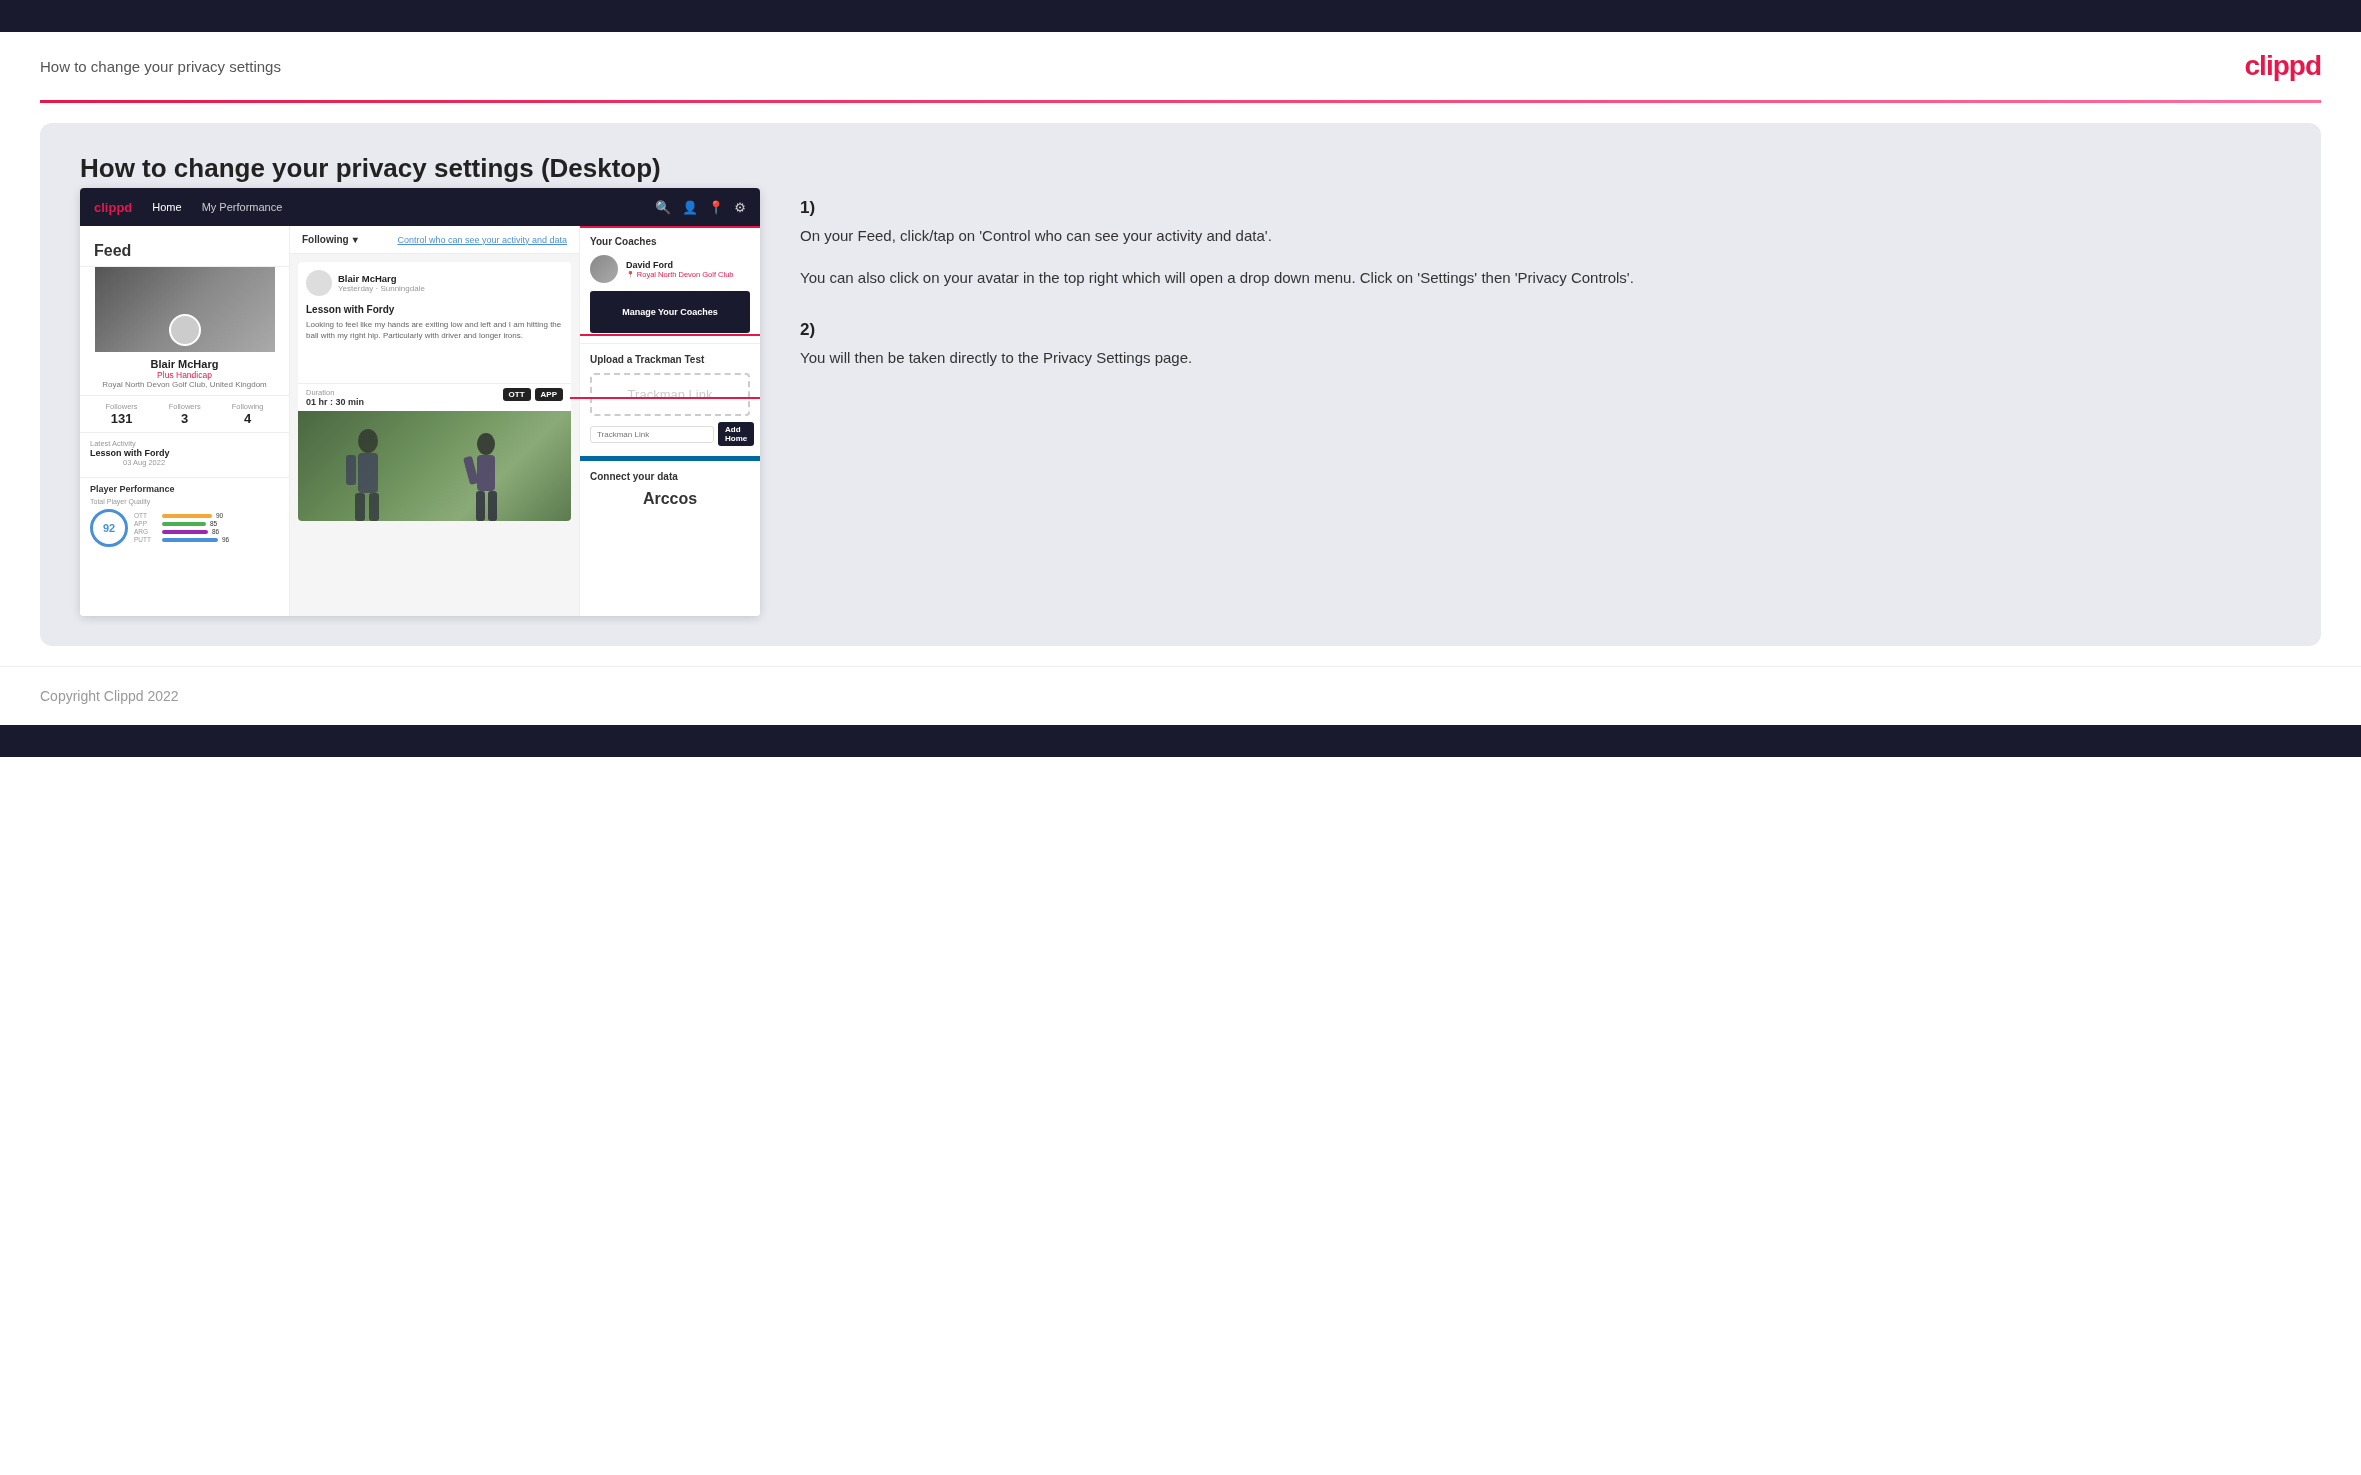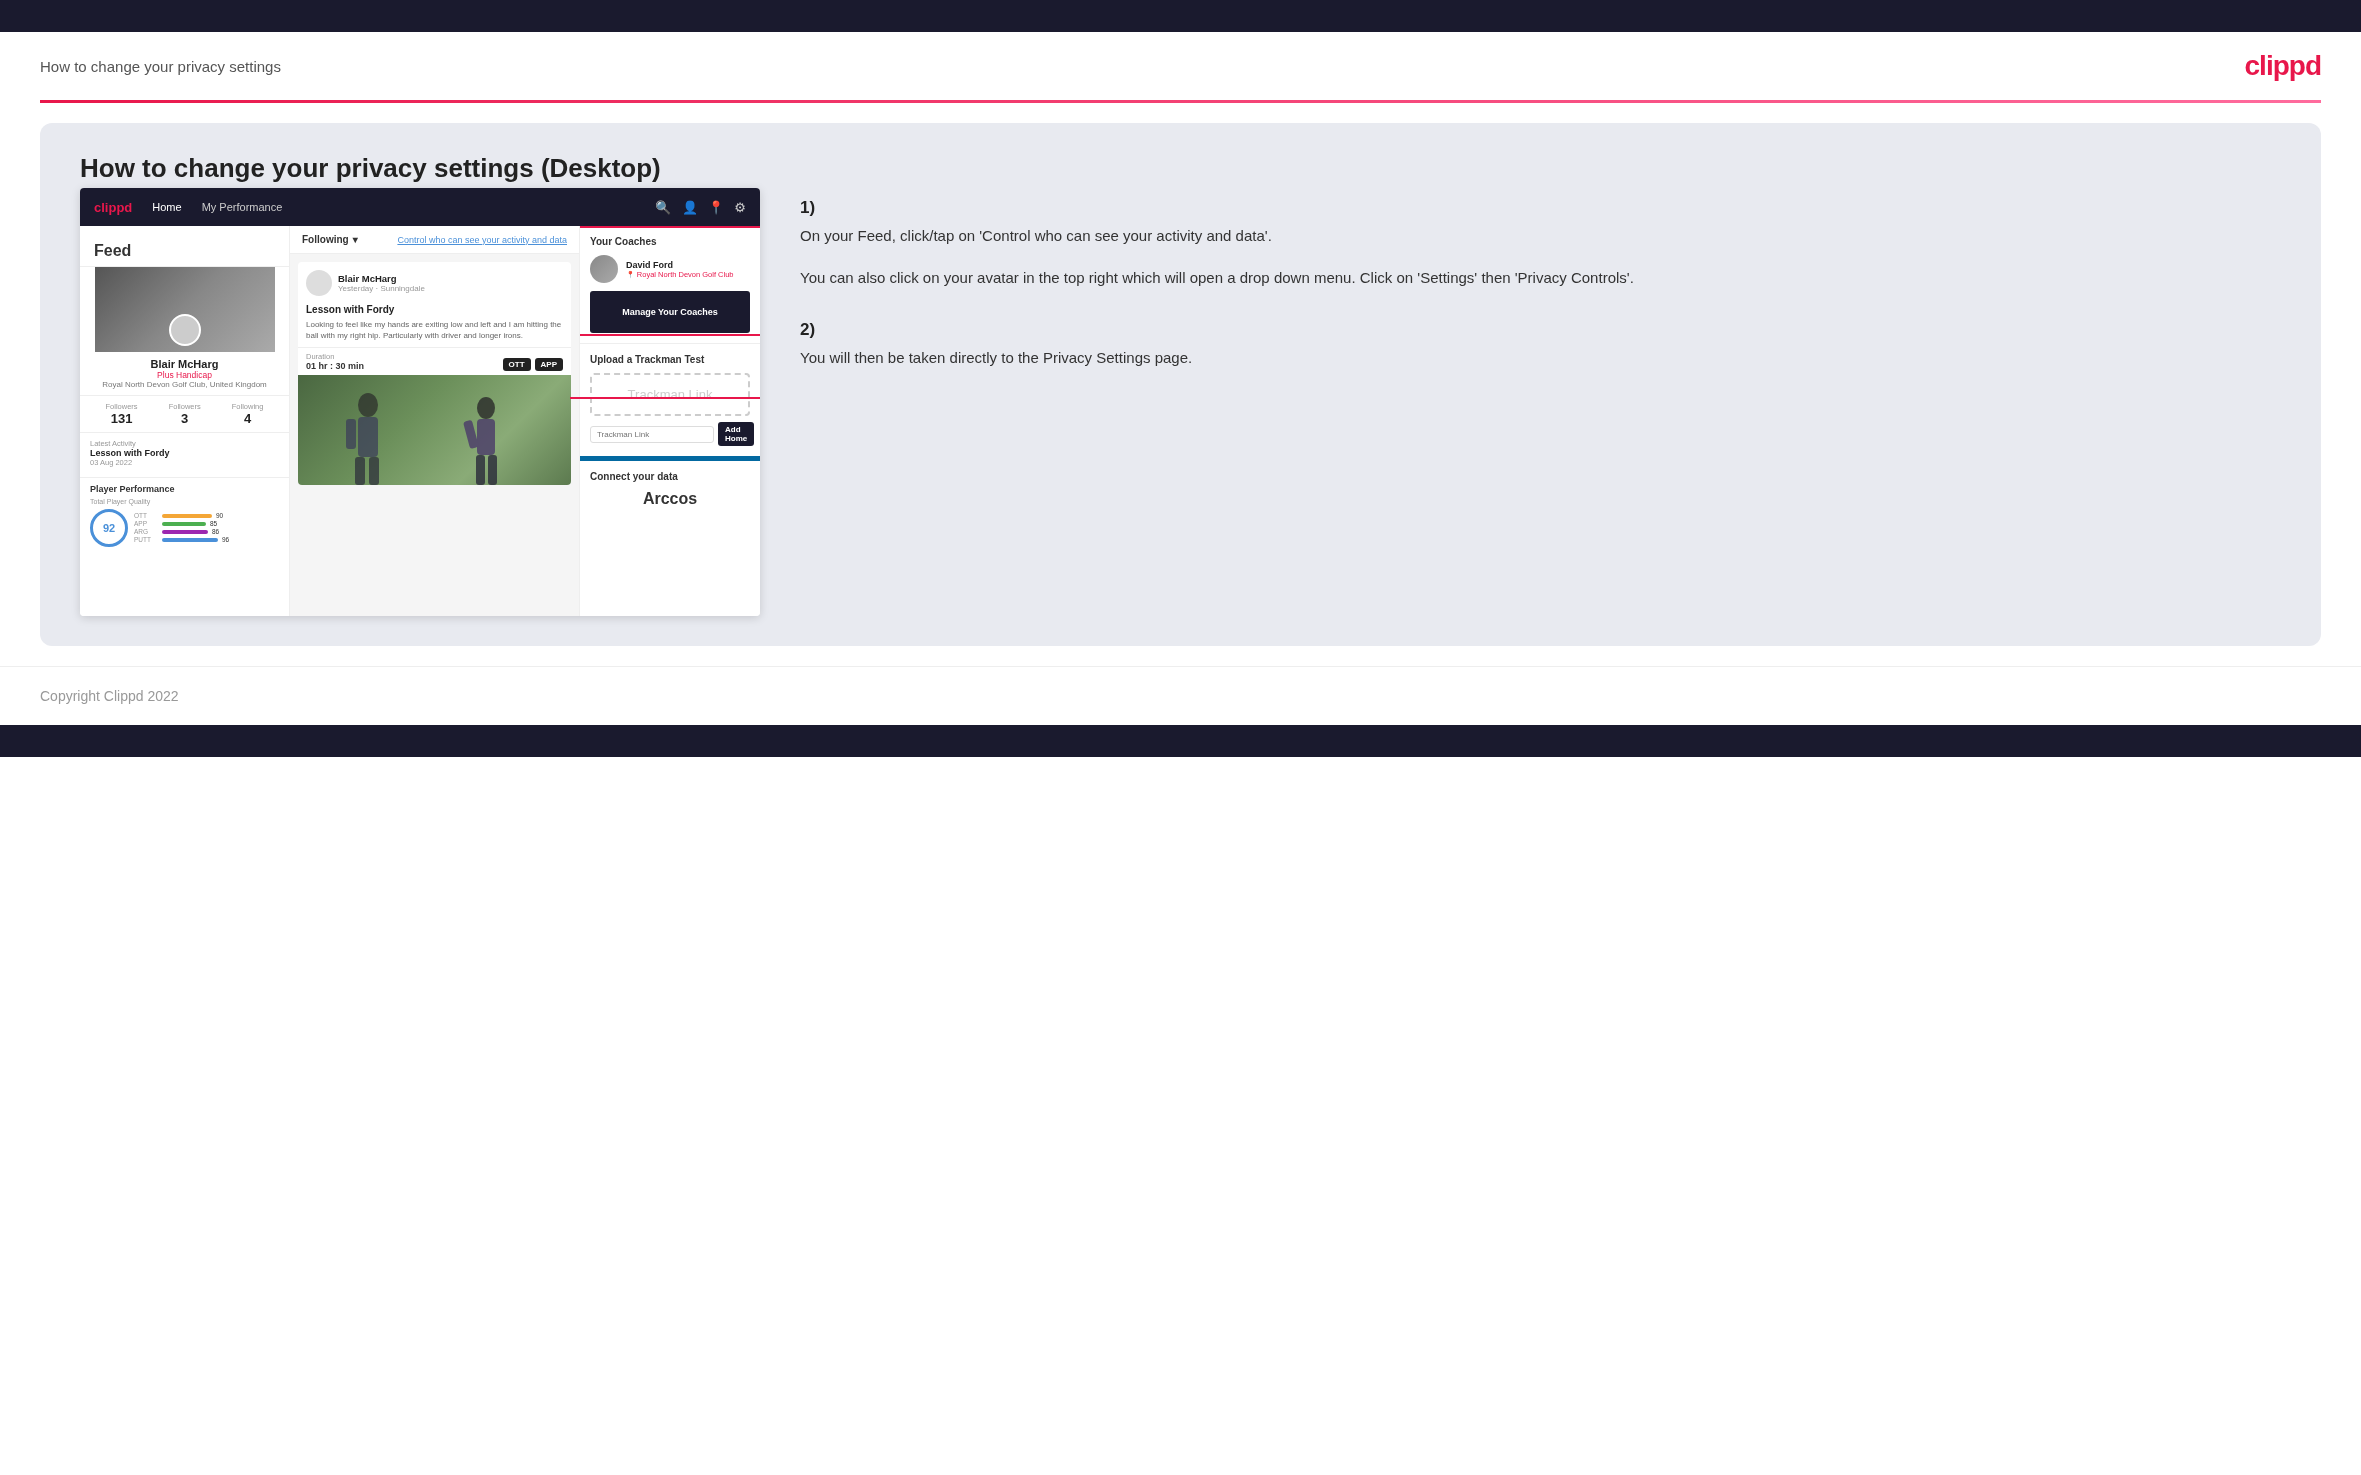--- a/index.html
+++ b/index.html
@@ -209,20 +209,21 @@
 
     .app-latest-value {
       font-size: 9px;
       font-weight: 600;
       color: #222;
     }
 
     .app-latest-date {
       font-size: 7.5px;
       color: #999;
+      margin-left: 33px;
     }
 
     .app-player-perf {
       padding: 6px 10px;
       border-top: 1px solid #eee;
       margin-top: 4px;
     }
 
     .app-player-perf-title {
       font-size: 9px;
@@ -353,23 +354,24 @@
     .app-post-desc {
       font-size: 8px;
       color: #666;
       padding: 0 8px 6px;
       line-height: 1.4;
     }
 
     .app-post-duration {
       padding: 4px 8px;
       display: flex;
-      align-items: flex-end;
+      align-items: flex-start;
       justify-content: space-between;
       border-top: 1px solid #eee;
+      margin-top: 36px;
     }
 
     .app-duration-label {
       font-size: 7.5px;
       color: #999;
     }
 
     .app-duration-value {
       font-size: 9px;
       font-weight: 600;

